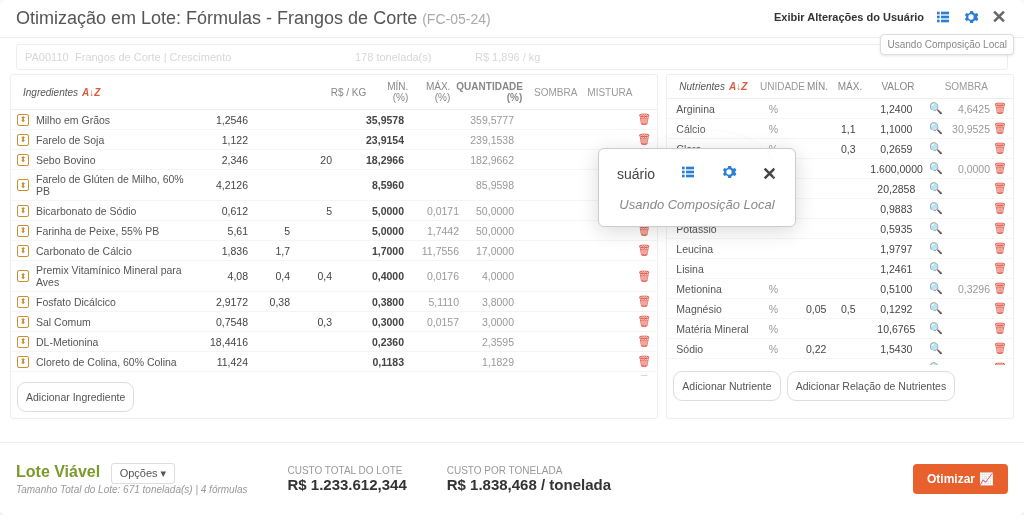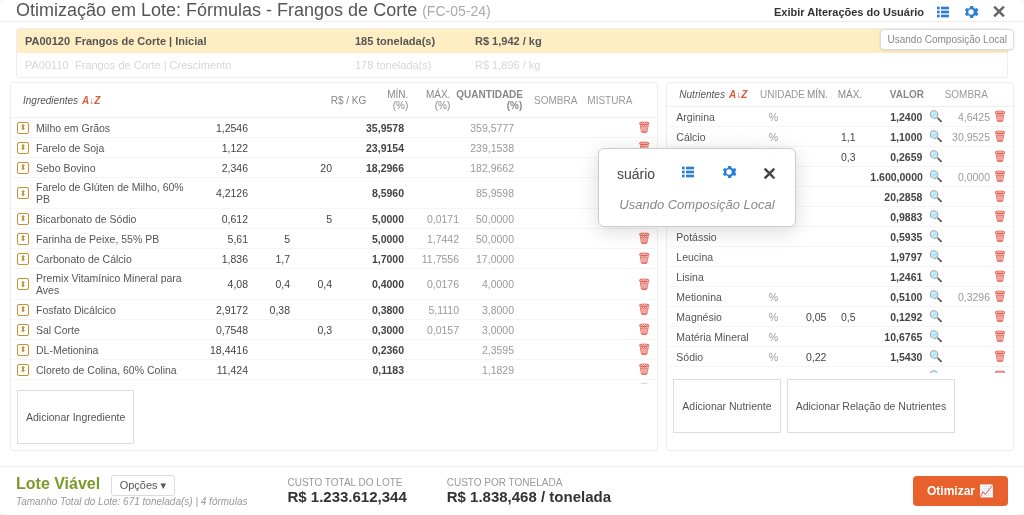--- a/index.html
+++ b/index.html
@@ -1,17 +1,17 @@
 <!DOCTYPE html>
 <html><head>
 <meta charset="utf-8">
 <style>
 *{box-sizing:border-box;margin:0;padding:0;font-family:Arial,Helvetica,sans-serif}
 body{background:#fff;width:1024px;height:515px;overflow:hidden;position:relative;border-radius:6px;box-shadow:0 2px 12px rgba(0,0,0,0.15)}
-.header{display:flex;align-items:flex-end;padding:0 16px;border-bottom:1px solid #eee}
+.header{display:flex;align-items:flex-start;padding:8px 16px;border-bottom:1px solid #eee}
 .title{font-size:18px;color:#555;font-weight:400}
 .title-code{font-size:14px;color:#aaa}
 .header-actions{margin-left:auto;display:flex;align-items:center;gap:10px;position:relative}
 .header-link{font-size:11px;color:#333;font-weight:700;text-decoration:none}
 .icon-btn{width:18px;height:18px;cursor:pointer;display:flex;align-items:center;justify-content:center}
 .gear-icon{color:#2a7fd4}
 .close-head{font-size:18px;color:#666;font-weight:700}
 .list-icon{color:#2a7fd4}
 .tooltip-local{position:absolute;top:26px;right:-6px;background:#fff;border:1px solid #ddd;border-radius:4px;padding:4px 6px;font-size:10px;color:#888;white-space:nowrap;box-shadow:0 1px 3px rgba(0,0,0,0.1)}
 .formula-bar{margin:6px 16px 4px;border:1px solid #eee;border-radius:3px}
@@ -40,26 +40,26 @@
 .c-min{width:42px;text-align:right}
 .c-max{width:42px;text-align:right}
 .c-qtd{width:72px;text-align:right;font-weight:600}
 .c-som{width:55px;text-align:right;color:#999}
 .c-mis{width:55px;text-align:right;color:#999}
 .trash{color:#d43;font-size:11px;margin-left:auto;cursor:pointer}
 .nut-name{width:82px;color:#555}
 .c-uni{width:36px;text-align:center;color:#999}
 .c-nmin{width:38px;text-align:right}
 .c-nmax{width:38px;text-align:center}
-.c-val{width:58px;text-align:right;font-weight:700}
+.c-val{width:58px;text-align:center;font-weight:400}
 .mag{color:#2a7fd4;font-size:11px;margin-left:4px;cursor:pointer}
 .c-nsom{width:50px;text-align:right;color:#999}
 .bottom-actions{display:flex;gap:6px;padding:6px}
-.btn-sm{border:1px solid #ddd;background:#fff;padding:20px 8px;font-size:10.5px;color:#555;border-radius:0;cursor:pointer}
-.footer{display:flex;align-items:center;padding:8px 16px;border-top:1px solid #eee;margin-top:6px;position:absolute;bottom:0;left:0;right:0;background:#fff}
+.btn-sm{border:1px solid #ddd;background:#fff;padding:8px 8px;font-size:10.5px;color:#555;border-radius:9px;cursor:pointer}
+.footer{display:flex;align-items:center;padding:20px 16px;border-top:1px solid #eee;margin-top:6px;position:absolute;bottom:0;left:0;right:0;background:#fff}
 .lote-status{font-size:16px;font-weight:700;color:#7a9a2a}
 .lote-sub{font-size:10px;color:#999;font-style:italic}
 .opcoes-btn{border:1px solid #ddd;background:#fff;padding:3px 8px;font-size:11px;color:#555;border-radius:3px;cursor:pointer;margin-left:6px}
 .metric{margin-left:40px}
 .metric-label{font-size:10px;color:#999}
 .metric-value{font-size:15px;font-weight:700;color:#333}
 .optimize-btn{margin-left:auto;background:#e8602c;color:#fff;border:none;padding:8px 14px;font-size:12px;font-weight:600;border-radius:4px;cursor:pointer;display:flex;gap:4px}
 .callout{position:absolute;top:148px;left:598px;width:198px;background:#fff;border:1px solid #ccc;border-radius:6px;padding:14px 18px;box-shadow:0 4px 20px rgba(0,0,0,0.15);z-index:10}
 .callout-top{display:flex;align-items:center;justify-content:space-between;margin-bottom:12px}
 .callout-top span{font-size:14px;color:#444}
@@ -89,26 +89,20 @@
         <svg viewBox="0 0 24 24" fill="currentColor">
           <path d="M12 8a4 4 0 100 8 4 4 0 000-8zm9 4l2 3-2 3-3-1a8 8 0 01-2 1l-1 3h-4l-1-3a8 8 0 01-2-1l-3 1-2-3 2-3-2-3 2-3 3 1a8 8 0 012-1l1-3h4l1 3a8 8 0 012 1l3-1 2 3-2 3z"></path>
         </svg>
       </span>
   <span class="icon-btn close-head">✕</span>
   <div class="tooltip-local">Usando Composição Local</div>
  </div>
 </div>
 
 <div class="formula-bar">
- <div class="formula-row active">
-  <span class="fcode">PA00120</span>
-  <span class="fname">Frangos de Corte | Inicial</span>
-  <span class="ftons">185 tonelada(s)</span>
-  <span class="fprice">R$ 1,942 / kg</span>
- </div>
  <div class="formula-row dim">
   <span class="fcode">PA00110</span>
   <span class="fname">Frangos de Corte | Crescimento</span>
   <span class="ftons">178 tonelada(s)</span>
   <span class="fprice">R$ 1,896 / kg</span>
  </div>
 </div>
 
 <div class="main">
  <div class="panel panel-left">
@@ -220,21 +214,21 @@
           <span class="td c-rs">2,9172</span>
           <span class="td c-min">0,38</span>
           <span class="td c-max"></span>
           <span class="td c-qtd">0,3800</span>
           <span class="td c-som">5,1110</span>
           <span class="td c-mis">3,8000</span>
           <span class="trash">🗑</span>
         </div>
         <div class="tr">
           <span class="sq-icon">⬍</span>
-          <span class="td ing-name">Sal Corte</span>
+          <span class="td ing-name">Sal Comum</span>
           <span class="td c-rs">0,7548</span>
           <span class="td c-min"></span>
           <span class="td c-max">0,3</span>
           <span class="td c-qtd">0,3000</span>
           <span class="td c-som">0,0157</span>
           <span class="td c-mis">3,0000</span>
           <span class="trash">🗑</span>
         </div>
         <div class="tr">
           <span class="sq-icon">⬍</span>

